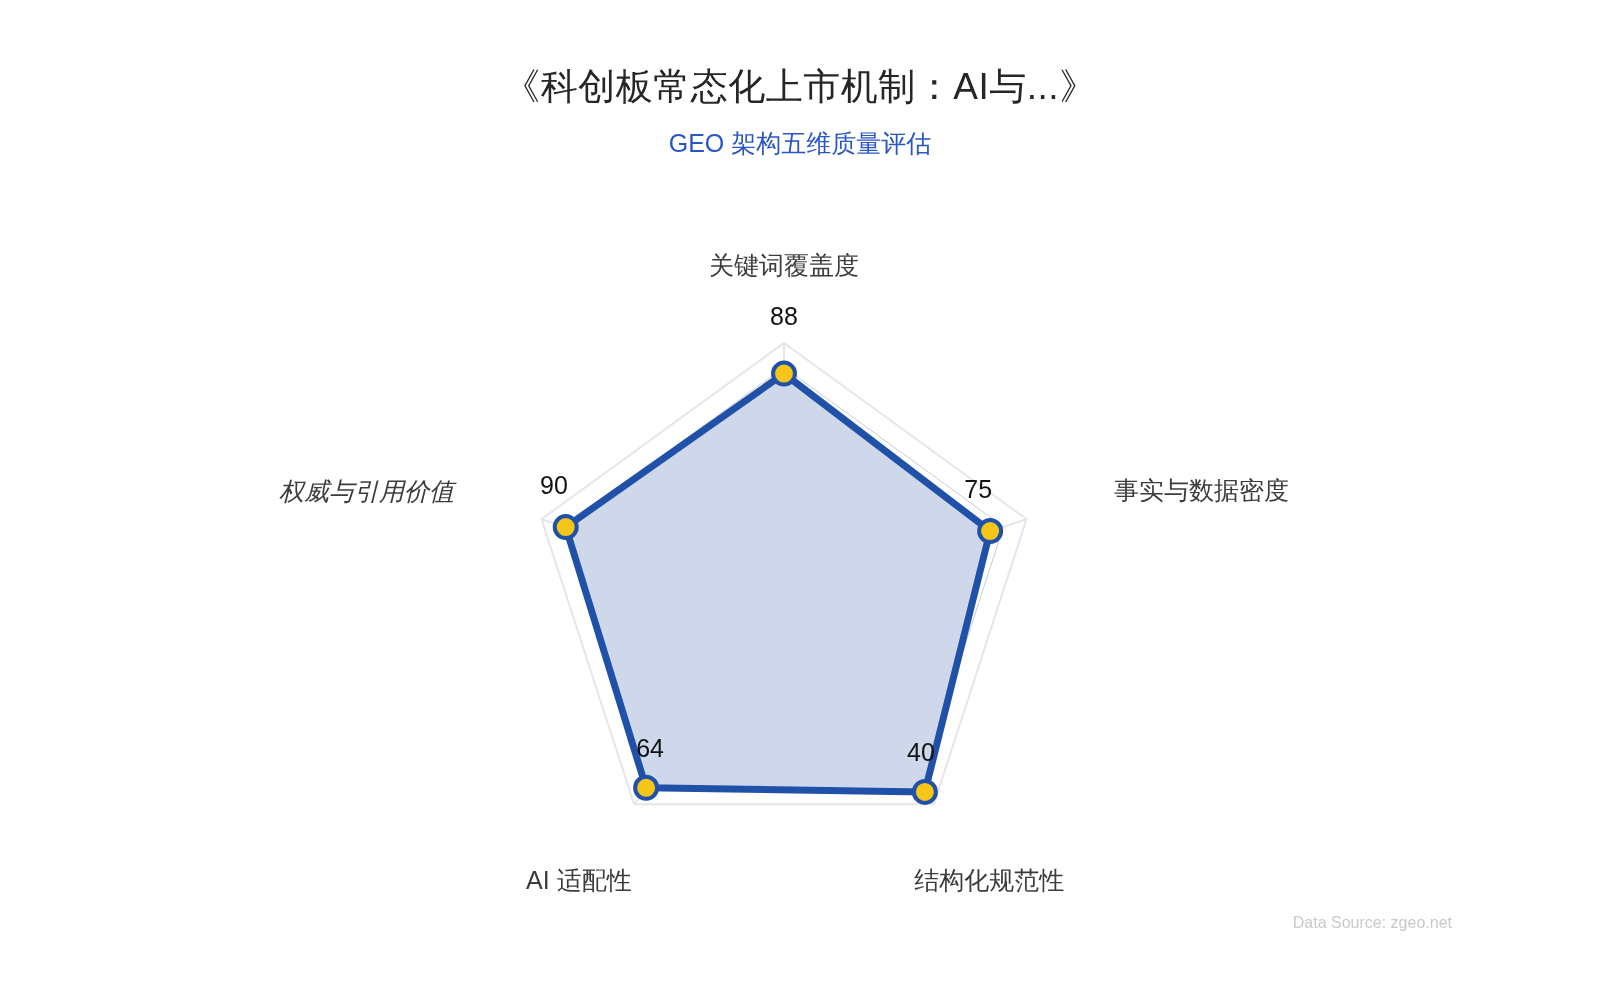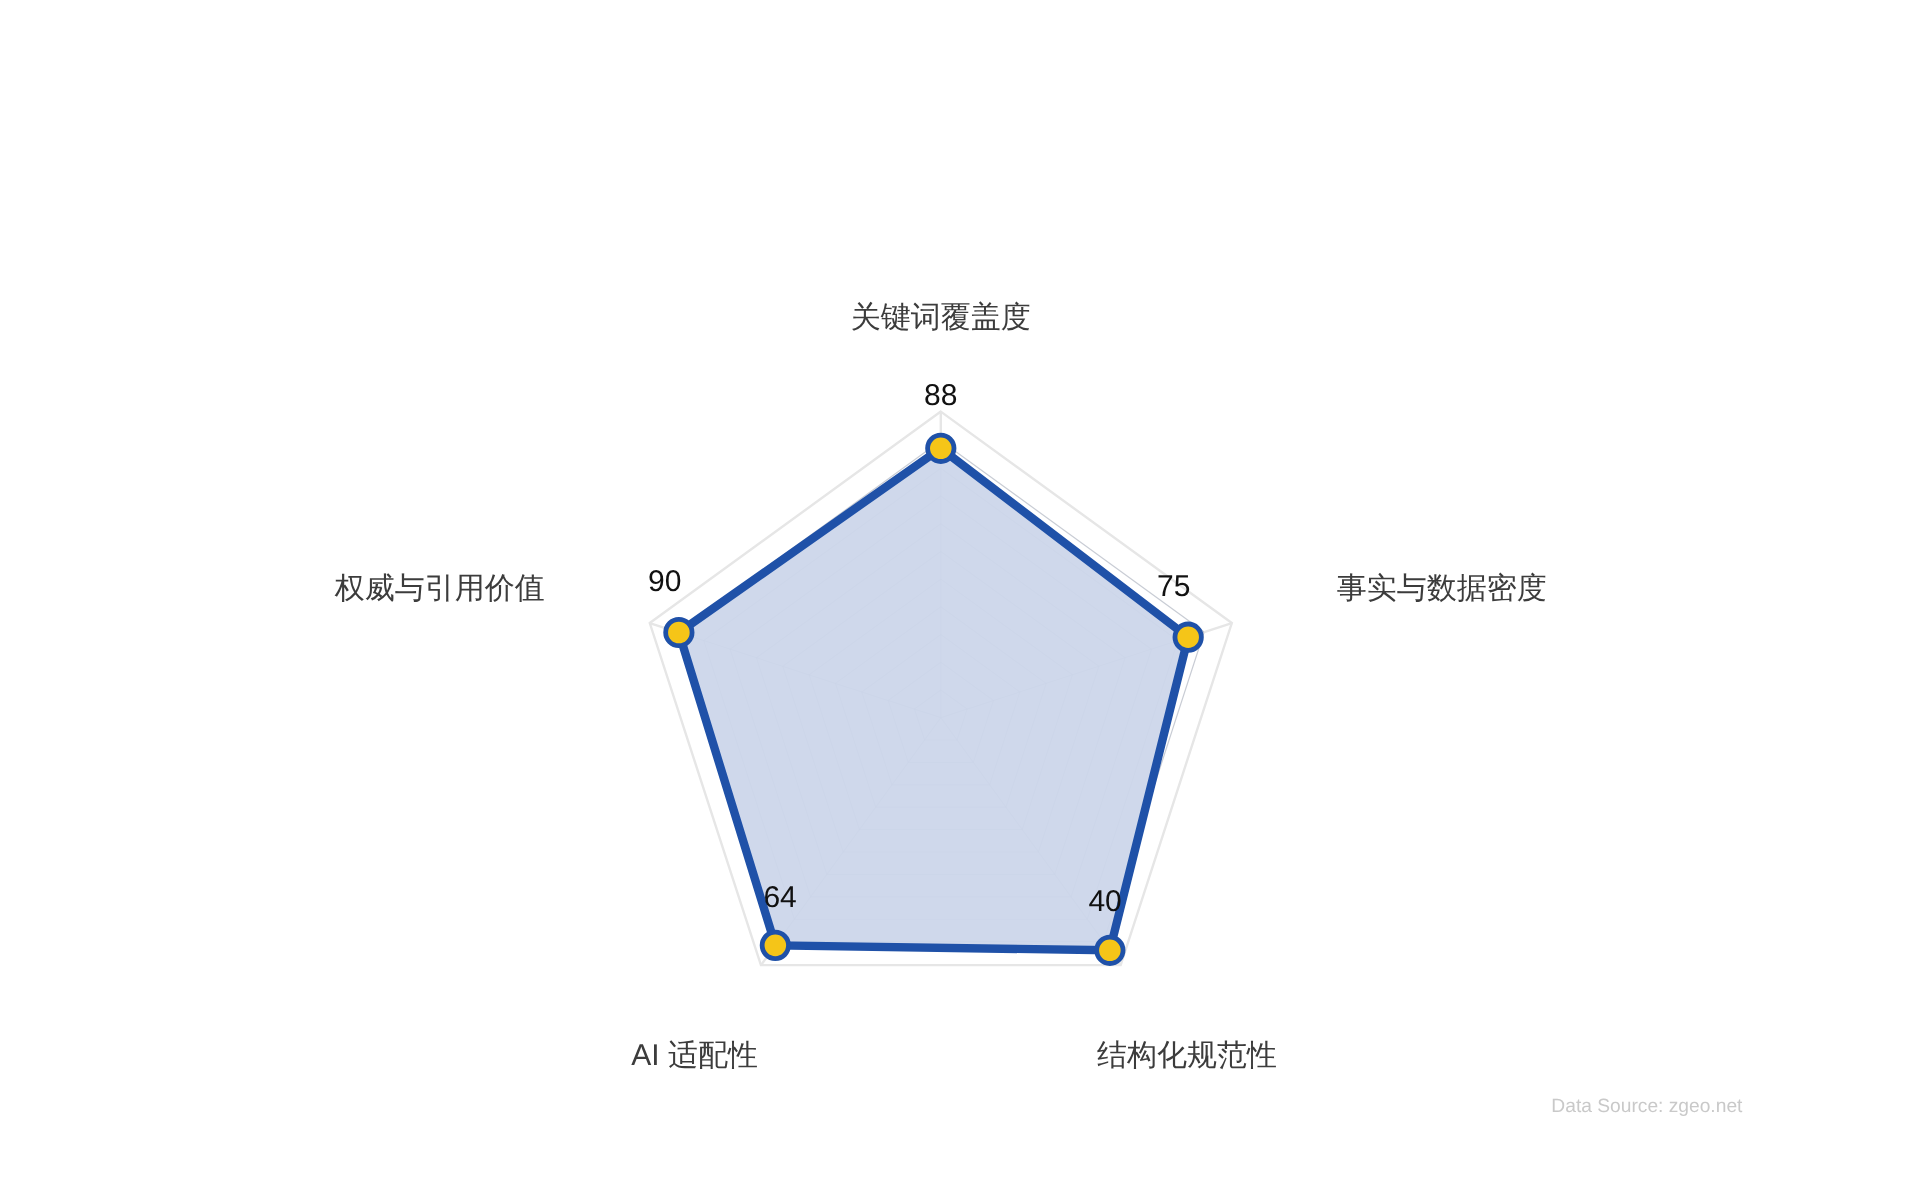--- a/index.html
+++ b/index.html
@@ -80,20 +80,24 @@
     font-size: 16px;
     color: #c9c9c9;
     white-space: nowrap;
   }
 </style>
 </head>
 <body>
 
 <div id="chart-root">
 
+  <div class="title-block">
+    <h1 class="chart-title">《科创板常态化上市机制：AI与...》</h1>
+    <h2 class="chart-subtitle">GEO 架构五维质量评估</h2>
+  </div>
 
   <div class="radar-wrap">
     <svg class="radar-svg" width="1600" height="1000" viewBox="0 0 1600 1000">
       <g id="grid-rings">
           <polygon points="784.00,574.92 805.95,590.87 797.56,616.67 770.44,616.67 762.05,590.87" fill="none" stroke="#9aa3b0" stroke-width="1" opacity="0.55"></polygon>
           <polygon points="784.00,551.85 827.90,583.74 811.13,635.34 756.87,635.34 740.10,583.74" fill="none" stroke="#9aa3b0" stroke-width="1" opacity="0.55"></polygon>
           <polygon points="784.00,528.77 849.84,576.61 824.69,654.01 743.31,654.01 718.16,576.61" fill="none" stroke="#9aa3b0" stroke-width="1" opacity="0.55"></polygon>
           <polygon points="784.00,505.69 871.79,569.47 838.26,672.68 729.74,672.68 696.21,569.47" fill="none" stroke="#9aa3b0" stroke-width="1" opacity="0.55"></polygon>
           <polygon points="784.00,482.61 893.74,562.34 851.82,691.35 716.18,691.35 674.26,562.34" fill="none" stroke="#9aa3b0" stroke-width="1" opacity="0.55"></polygon>
           <polygon points="784.00,459.53 915.69,555.21 865.39,710.02 702.61,710.02 652.31,555.21" fill="none" stroke="#9aa3b0" stroke-width="1" opacity="0.55"></polygon>
@@ -126,24 +130,24 @@
           <circle cx="924.89" cy="791.92" r="11" fill="#f5c518" stroke="#1f51a8" stroke-width="4"></circle>
           <circle cx="646.11" cy="787.80" r="11" fill="#f5c518" stroke="#1f51a8" stroke-width="4"></circle>
           <circle cx="565.73" cy="527.08" r="11" fill="#f5c518" stroke="#1f51a8" stroke-width="4"></circle>
         </g>
     </svg>
     <div id="axis-labels">
         <div class="axis-label" style="left: 784px; top: 265px; transform: translate(-50%, -50%);">关键词覆盖度</div>
         <div class="axis-label" style="left: 1114.02px; top: 492px; transform: translate(0%, -50%); font-family: Liberation Mono, monospace;">事实与数据密度</div>
         <div class="axis-label" style="left: 989.137px; top: 880.347px; transform: translate(-50%, -50%);">结构化规范性</div>
         <div class="axis-label" style="left: 578.863px; top: 880.347px; transform: translate(-50%, -50%);">AI 适配性</div>
-        <div class="axis-label" style="left: 453.983px; top: 490.771px; transform: translate(-100%, -50%);">权威与引用价值</div>
+        <div class="axis-label" style="left: 453.983px; top: 490.771px; transform: translate(-100%, -50%); font-style: italic;">权威与引用价值</div>
       </div>
     <div id="value-labels">
-        <div class="value-label" style="left: 784px; top: 330px; transform: translate(-50%, -50%);">88</div>
+        <div class="value-label" style="left: 784px; top: 316px; transform: translate(-50%, -50%);">88</div>
         <div class="value-label" style="left: 978.141px; top: 489.021px; transform: translate(-50%, -50%);">75</div>
         <div class="value-label" style="left: 920.892px; top: 751.921px; transform: translate(-50%, -50%);">40</div>
         <div class="value-label" style="left: 650.106px; top: 747.795px; transform: translate(-50%, -50%);">64</div>
         <div class="value-label" style="left: 554px; top: 485.081px; transform: translate(-50%, -50%);">90</div>
       </div>
   </div>
 
   <div class="footer-note">Data Source: zgeo.net</div>
 
 </div>

